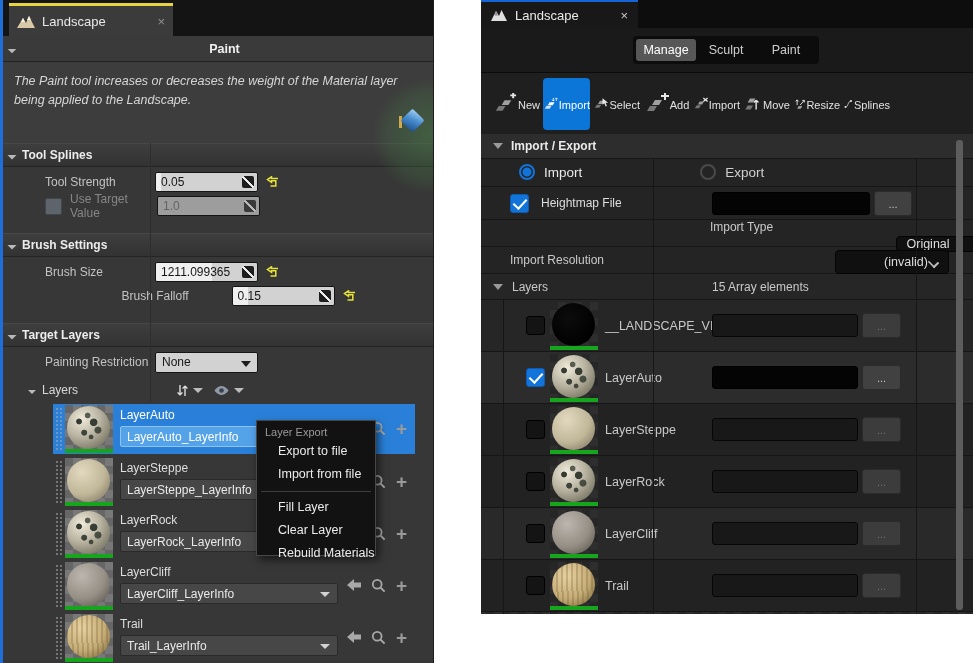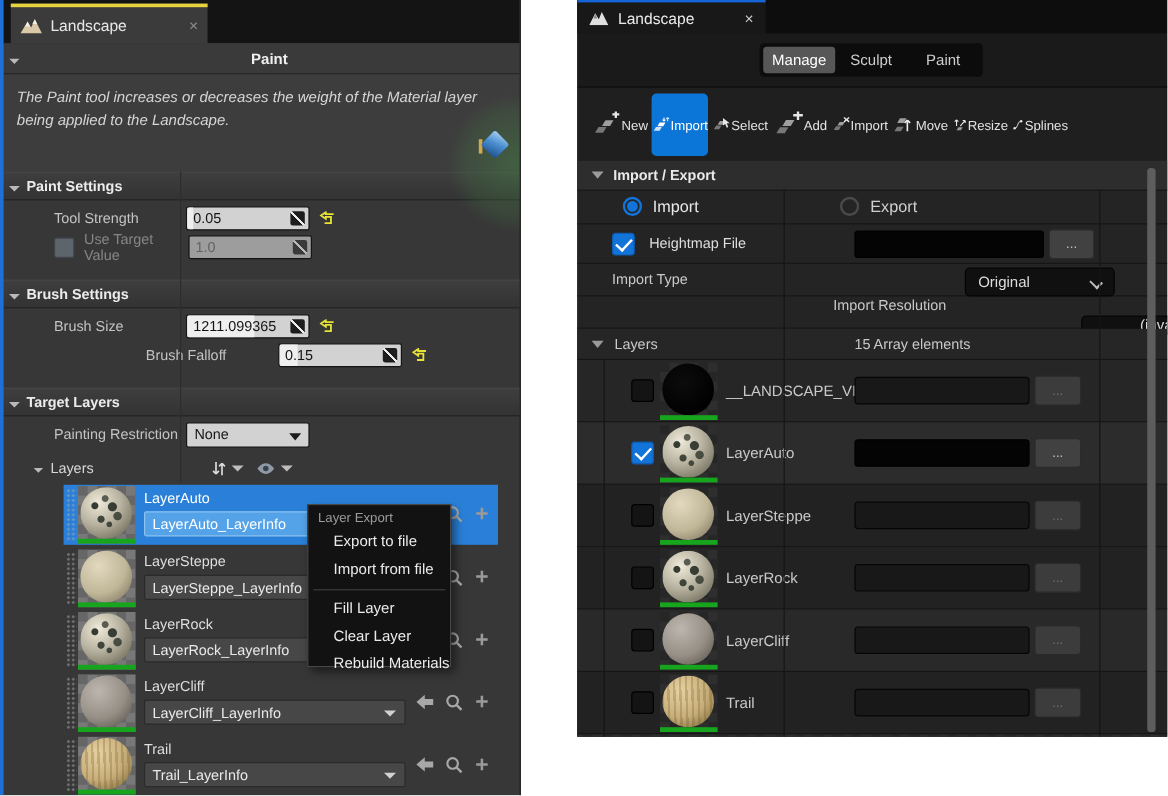--- a/index.html
+++ b/index.html
@@ -144,21 +144,21 @@
       <span class="lp-head-title">Paint</span>
     </div>
 
     <div class="abs lp-desc">The Paint tool increases or decreases the weight of the Material layer being applied to the Landscape.</div>
     <div class="abs glow"></div>
     <div class="abs brush-handle"></div>
     <div class="abs brush-dia"></div>
 
     <div class="abs cat" style="top:143px;">
       <span class="tri"></span>
-      <span class="cat-title">Paint Settings</span>
+      <span class="cat-title">Tool Splines</span>
     </div>
     <div class="abs prow" style="top:171px;">
       <span class="plabel">Tool Strength</span>
       <div class="spinfield">
         <span class="fill" style="width:5%;"></span>
         <span class="val">0.05</span>
         <span class="spincorner"></span>
       </div>
       <span class="reset">
         <svg width="14" height="13" viewBox="0 0 14 13">
@@ -476,29 +476,29 @@
         <span class="rlabel" style="color:#cfcfcf;">Export</span>
       </div>
 
       <div class="abs grow" style="top:53px;height:33px;">
         <span class="cb on" style="margin-left:29px;"></span>
         <span class="gl" style="margin-left:12px;color:#dedede;">Heightmap File</span>
         <div class="dinput focus abs" style="left:231px;top:5px;width:158px;"></div>
         <div class="browse lit abs" style="left:393px;top:4px;width:38px;">...</div>
       </div>
 
-      <div class="abs grow" style="top:86px;height:27px;">
+      <div class="abs grow" style="top:86px;height:27px;flex-direction:column;">
         <span class="gl" style="margin-left:29px;">Import Type</span>
         <div class="dd abs" style="left:231px;top:2px;width:125px;">
           <span>Original</span>
           <span class="chev"></span>
         </div>
       </div>
 
-      <div class="abs grow" style="top:113px;height:27px;flex-direction:column;">
+      <div class="abs grow" style="top:113px;height:27px;">
         <span class="gl" style="margin-left:29px;">Import Resolution</span>
         <div class="dd abs" style="left:231px;top:2px;width:114px;padding-left:48px;">
           <span>(invalid)</span>
           <span class="chev"></span>
         </div>
       </div>
 
       <div class="abs grow" style="top:140px;height:26px;background:#262626;">
         <span class="dtri" style="margin-left:12px;"></span>
         <span class="gl" style="margin-left:9px;">Layers</span>

